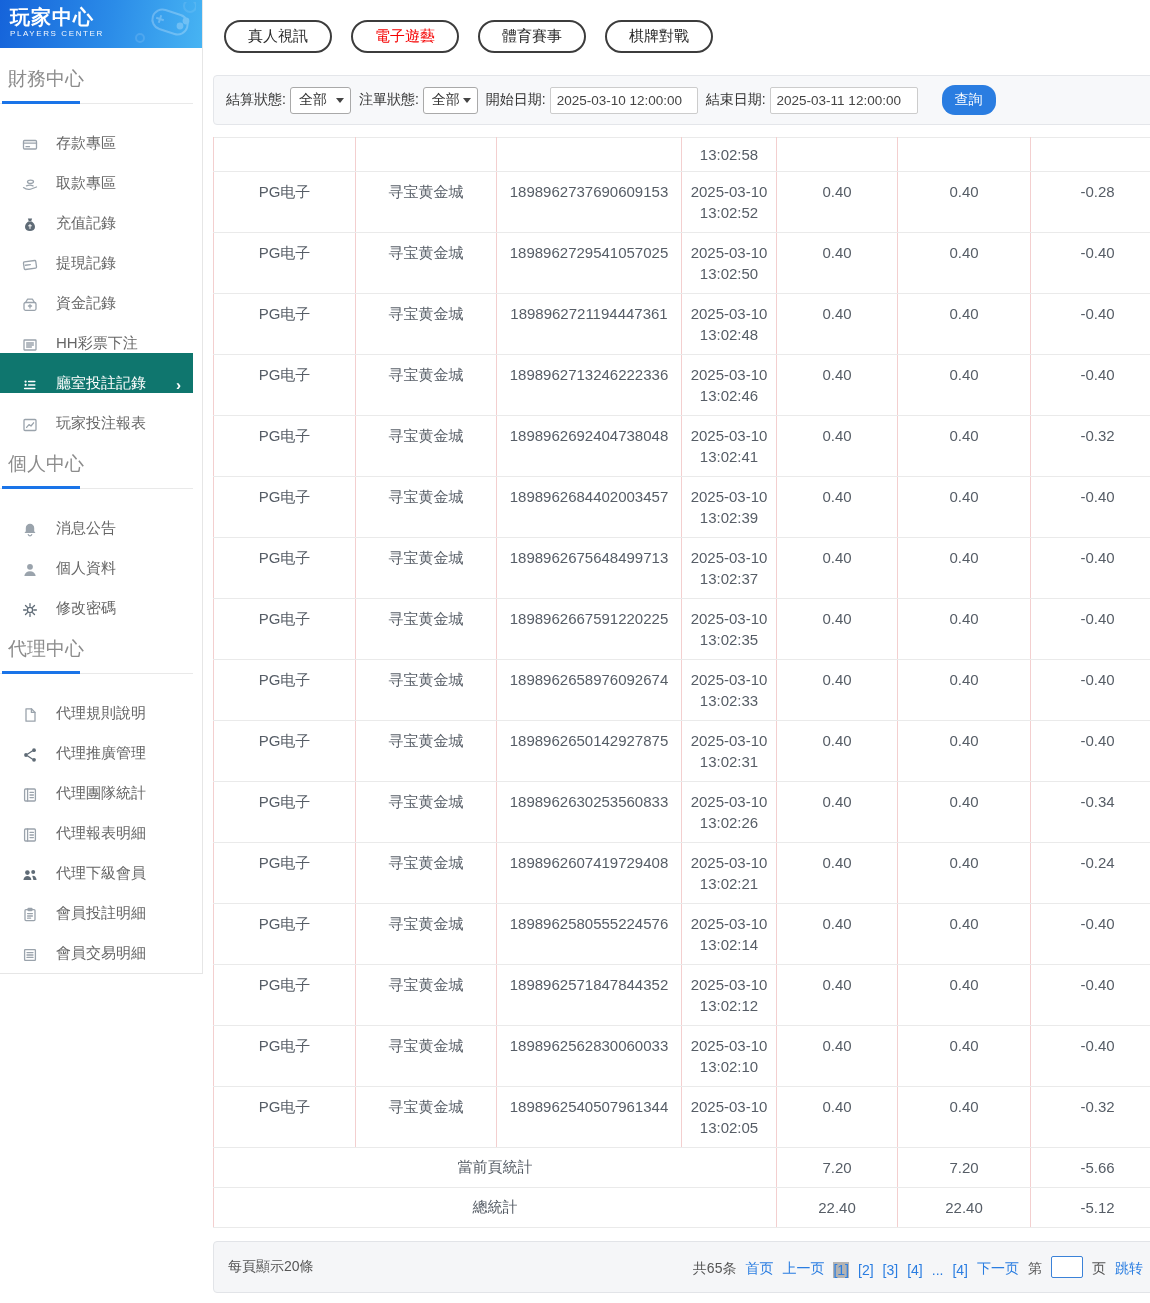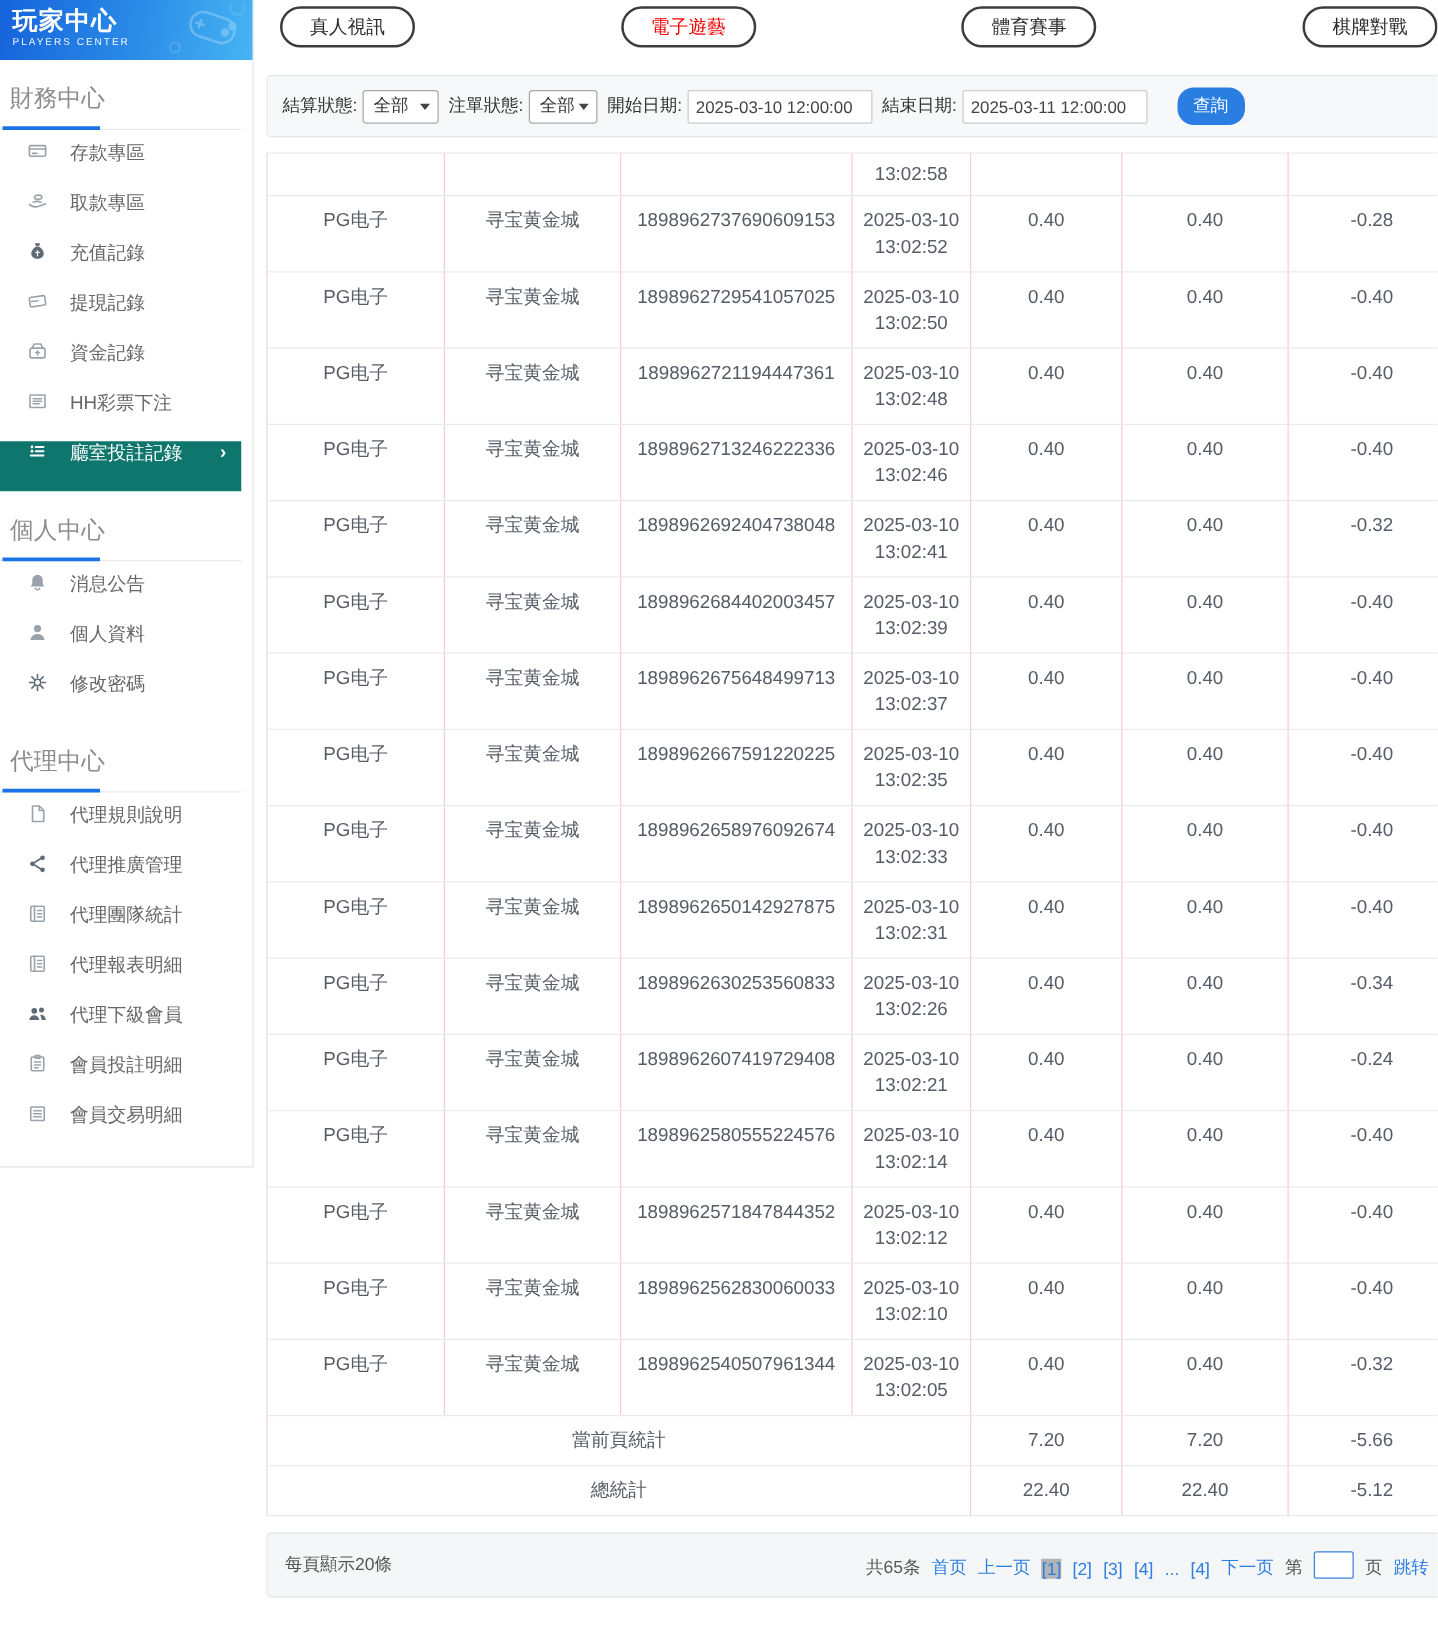--- a/index.html
+++ b/index.html
@@ -20,29 +20,29 @@
     padding:5px 0 0 10px;
   }
   .logo-title { font-size:20px; font-weight:bold; letter-spacing:1px; line-height:24px; }
   .logo-sub { font-size:8px; letter-spacing:1.6px; opacity:.95; }
   .logo-deco { position:absolute; right:6px; top:2px; opacity:.45; }
   .side-section { padding-top:12px; }
   .side-title { font-size:19px; color:#8c8c8c; padding:6px 0 9px 8px; }
   .underline-wrap { position:relative; width:193px; border-bottom:1px solid #e9e9e9; height:3px; }
   .underline-blue { position:absolute; left:2px; bottom:-1px; width:78px; height:3px; background:#1a74e8; }
   .side-items { padding-top:9px; }
-  .side-item { display:flex; align-items:flex-start; height:40px; width:193px; padding-left:21px; cursor:pointer; position:relative; background:#fff; }
+  .side-item { display:flex; align-items:flex-end; height:40px; width:193px; padding-left:21px; cursor:pointer; position:relative; background:#fff; }
   .side-item .icon { width:18px; display:flex; justify-content:center; align-items:center; margin-right:17px; }
   .side-item .label { font-size:15px; color:#666; white-space:nowrap; }
   .side-item.selected { background:#0f766e; }
   .side-item.selected .label { color:#fff; }
   .chev { position:absolute; right:12px; color:#fff; font-size:15px; font-weight:bold; }
   
   main { position:absolute; left:213px; top:0; width:937px; height:1303px; overflow:hidden; }
-  .tabs { padding:5px 0 0 11px; display:flex; gap:19px;justify-content:space-between; }
+  .tabs { padding:20px 0 0 11px; display:flex; gap:19px; }
   .tab {
     border:2px solid #3c3c3c; border-radius:17px; background:#fff; height:33px;
     padding:0 22px; font-size:15px; color:#2b2b2b; display:flex; align-items:center;
     cursor:pointer; font-family:inherit;
   }
   .tab.active { color:#f50000; }
   .filter-box {
     margin-top:22px; width:960px; border:1px solid #e4e6ea; border-radius:4px;
     background:#f7f8fa; padding:9px 12px; display:flex; align-items:center;
     font-size:14px; color:#333;
@@ -170,20 +170,29 @@
           <div class="side-item selected">
             <span class="icon">
               <svg width="16" height="16" viewBox="0 0 16 16" fill="none" stroke="#fff" stroke-width="1.3" stroke-linecap="round" stroke-linejoin="round">
                 <circle cx="3.6" cy="4.6" r="1.15" fill="#fff" stroke="none"></circle>
                 <circle cx="3.6" cy="8" r="1.15" fill="#fff" stroke="none"></circle>
                 <path d="M6.6 4.6h6.2M6.6 8h6.2M2.6 11.4h10.2" stroke="#fff" stroke-width="1.5"></path>
               </svg>
             </span>
       <span class="label">廳室投註記錄</span>
             <span class="chev">›</span>
+          </div>
+          <div class="side-item">
+            <span class="icon">
+              <svg width="16" height="16" viewBox="0 0 16 16" fill="none" stroke="#9aa3ac" stroke-width="1.3" stroke-linecap="round" stroke-linejoin="round">
+                <rect x="2" y="2.5" width="12" height="11" rx="1"></rect>
+                <path d="M4.6 10.4l2.4-2.8 2 1.4 2.6-3.2"></path>
+              </svg>
+            </span>
+      <span class="label">玩家投注報表</span>
           </div>
         </div>
       </div>
       <div class="side-section">
         <div class="side-title">個人中心</div>
     <div class="underline-wrap">
           <div class="underline-blue"></div>
         </div>
     <div class="side-items">
           <div class="side-item">

